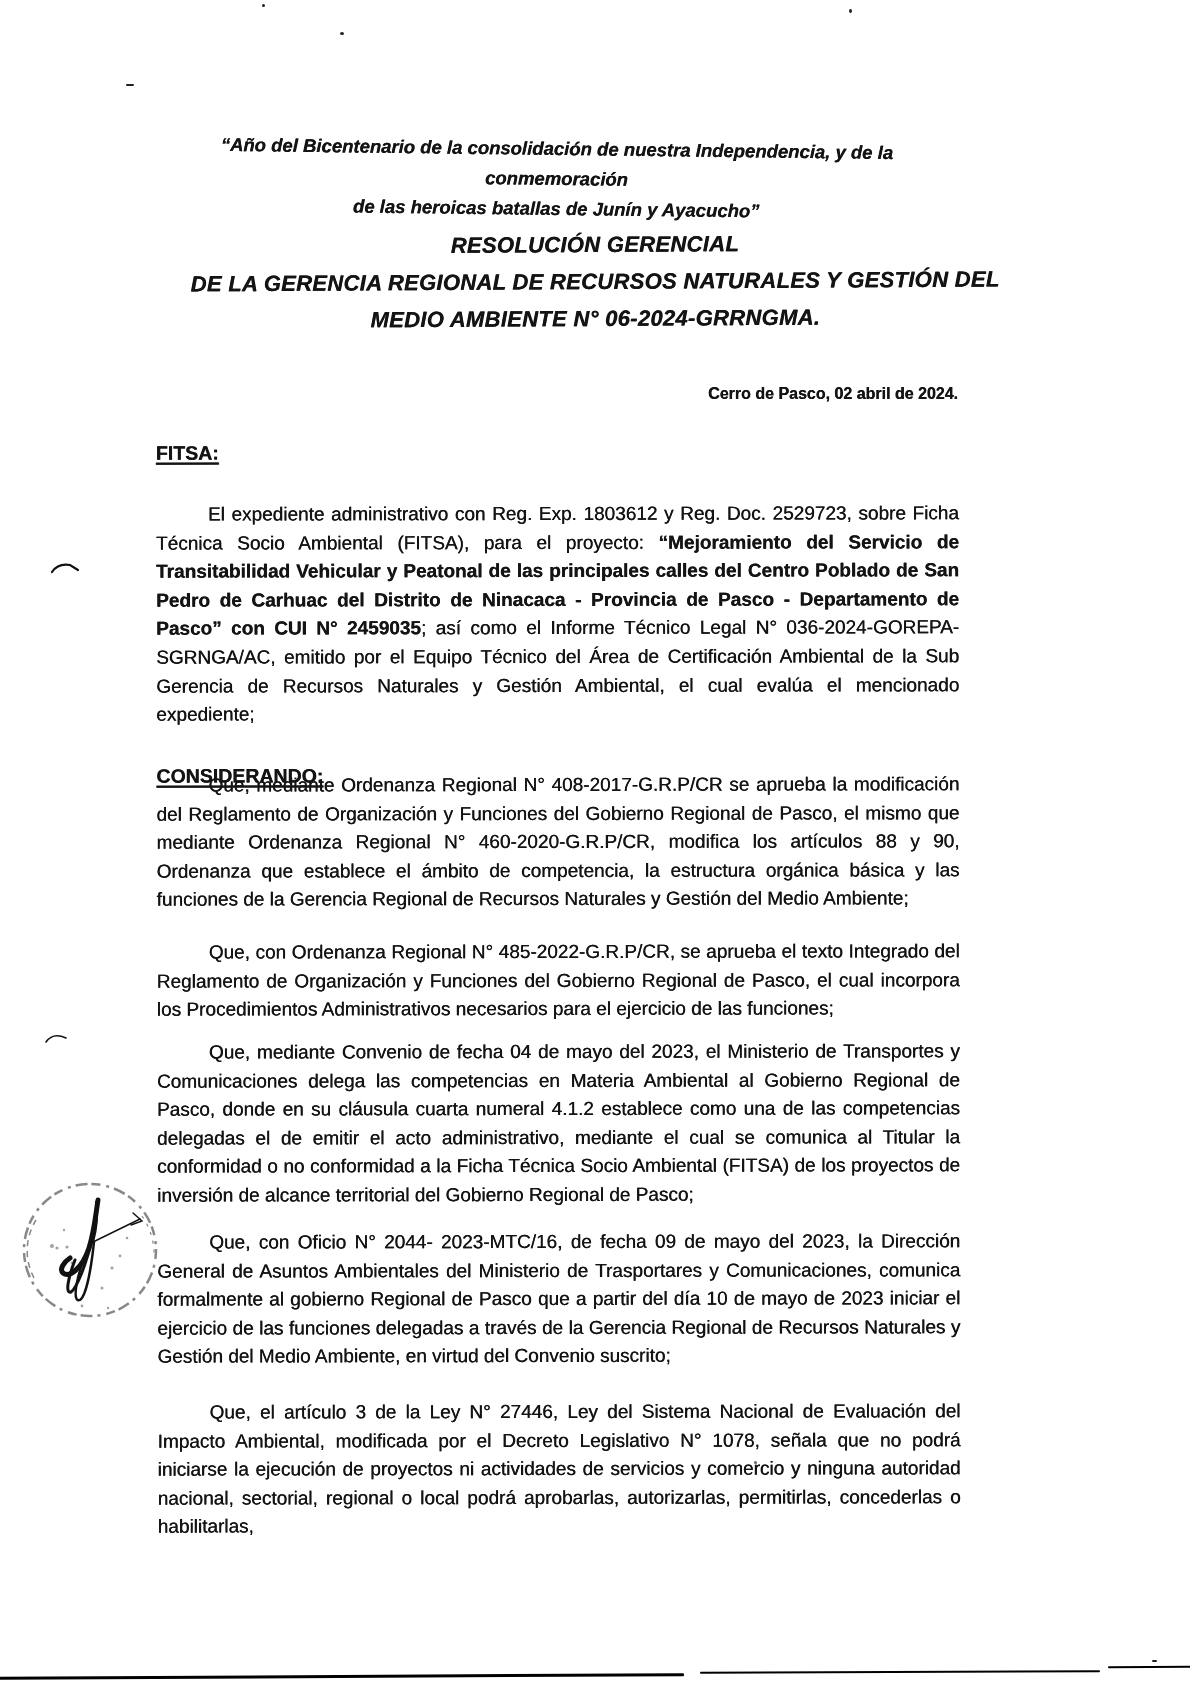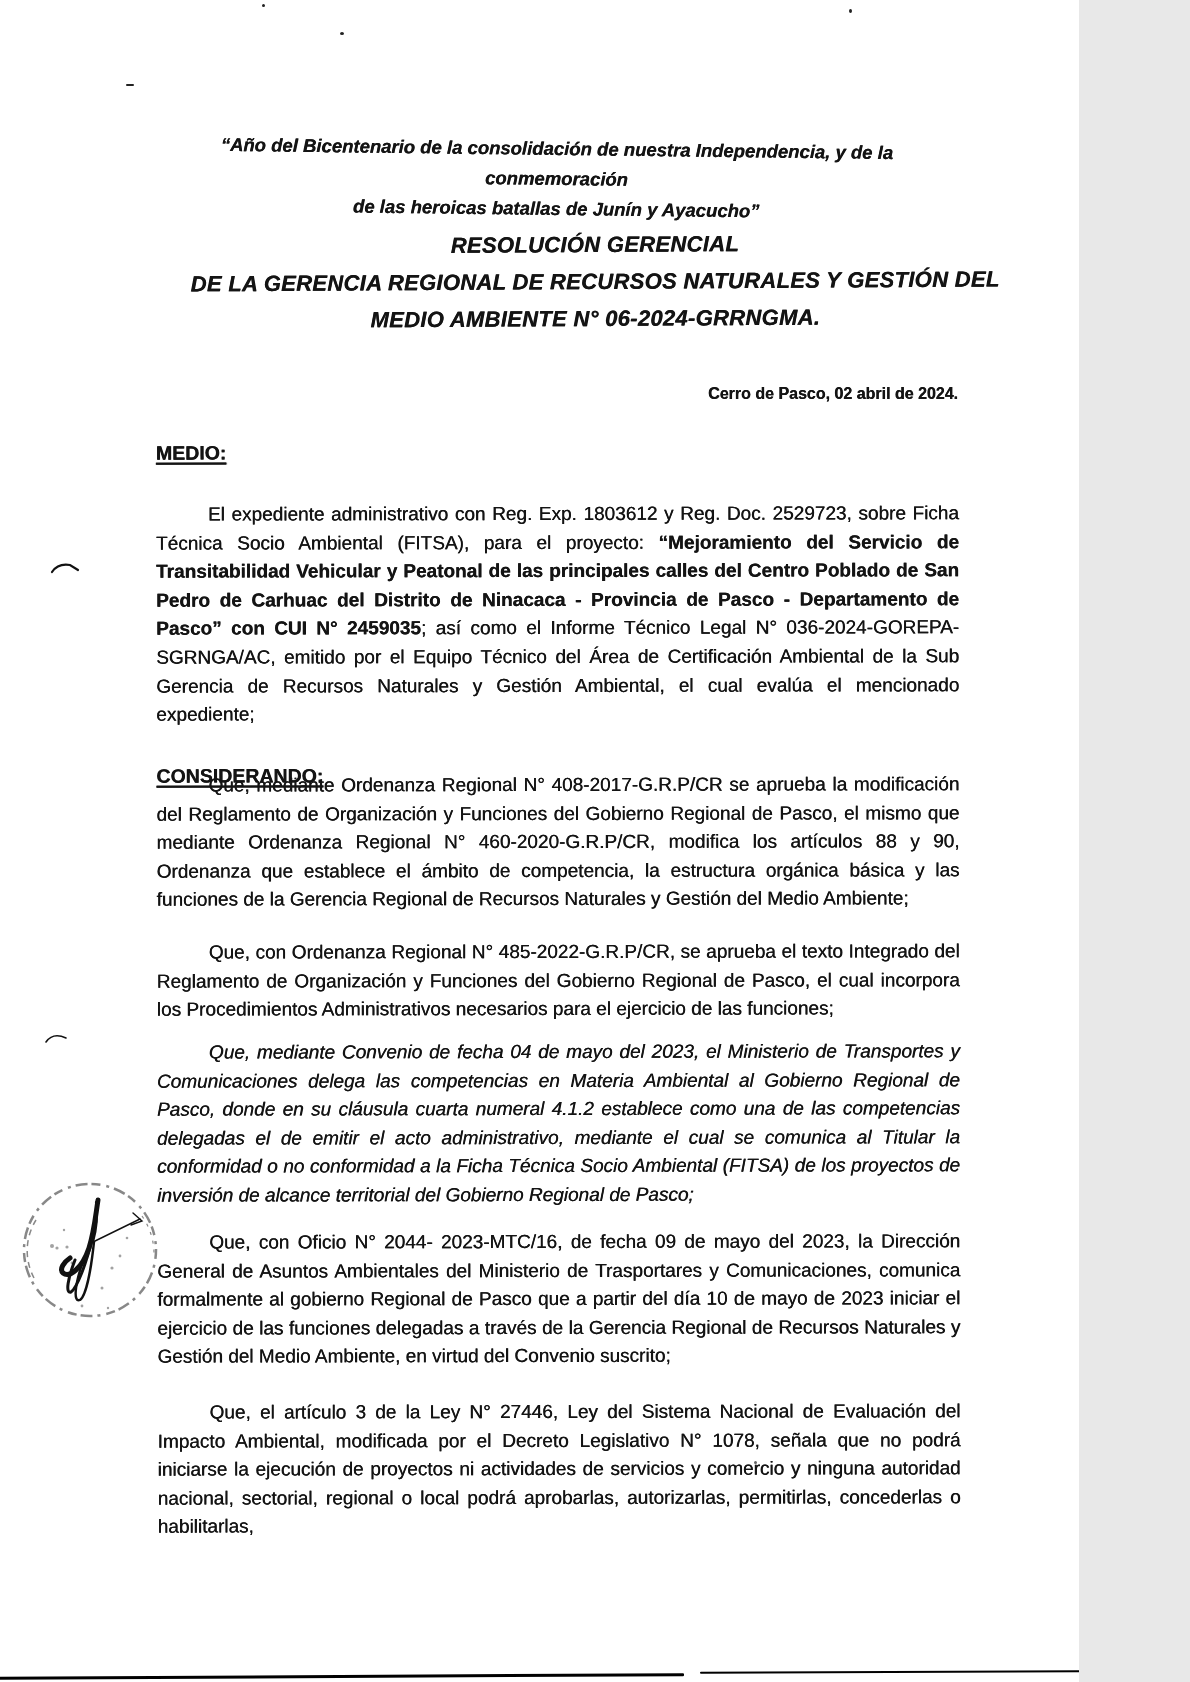--- a/index.html
+++ b/index.html
@@ -1,18 +1,18 @@
 <!DOCTYPE html>
 <html lang="es"><head>
 <meta charset="utf-8">
 <style>
   html,body{margin:0;padding:0;background:#e8e8e8;}
   .page{
     position:relative;
-    width:1079px;height:1682px;
+    width:1190px;height:1682px;
     background:#ffffff;
     overflow:hidden;
     font-family:"Liberation Sans", sans-serif;
     color:#141414;
   }
   
   .quote{
     position:absolute;left:155px;top:134px;width:803px;
     text-align:center;
     font-style:italic;font-weight:700;
@@ -57,21 +57,21 @@
     text-align:justify;
     text-indent:52px;
   }
   .seg-b{font-weight:700;}
   
   #lbl-visto{top:438px;}
   #p-visto{top:500px;}
   #lbl-cons{top:761px;}
   #p-c1{top:771px;}
   #p-c2{top:938px;}
-  #p-c3{top:1038px;font-style:italic;}
+  #p-c3{top:1038px;}
   #p-c4{top:1228px;}
   #p-c5{top:1398px;}
   
   .seal{position:absolute;left:12px;top:1168px;}
   
   .tilde1{position:absolute;left:50px;top:560px;}
   .tilde2{position:absolute;left:44px;top:1030px;}
   
   .edge{position:absolute;background:#000;border-radius:1px;}
   .edge1{left:-6px;top:1675px;width:690px;height:3px;transform:rotate(-0.3deg);}
@@ -98,21 +98,21 @@
 
   <div class="title">
     <div>RESOLUCIÓN GERENCIAL</div>
     <div>DE LA GERENCIA REGIONAL DE RECURSOS NATURALES Y GESTIÓN DEL</div>
     <div>MEDIO AMBIENTE N° 06-2024-GRRNGMA.</div>
   </div>
 
   <div class="dateline">Cerro de Pasco, 02 abril de 2024.</div>
 
   <div class="bodycol">
-    <div class="sect-label" id="lbl-visto">MEDIO:</div>
+    <div class="sect-label" id="lbl-visto">FITSA:</div>
     <p class="para" id="p-visto"><span>El expediente administrativo con Reg. Exp. 1803612 y Reg. Doc. 2529723, sobre Ficha Técnica Socio Ambiental (FITSA), para el proyecto: </span><span class="seg-b">“Mejoramiento del Servicio de Transitabilidad Vehicular y Peatonal de las principales calles del Centro Poblado de San Pedro de Carhuac del Distrito de Ninacaca - Provincia de Pasco - Departamento de Pasco” con CUI N° 2459035</span><span>; así como el Informe Técnico Legal N° 036-2024-GOREPA-SGRNGA/AC, emitido por el Equipo Técnico del Área de Certificación Ambiental de la Sub Gerencia de Recursos Naturales y Gestión Ambiental, el cual evalúa el mencionado expediente;</span></p>
 
     <div class="sect-label" id="lbl-cons">CONSIDERANDO:</div>
     <p class="para" id="p-c1"><span>Que, mediante Ordenanza Regional N° 408-2017-G.R.P/CR se aprueba la modificación del Reglamento de Organización y Funciones del Gobierno Regional de Pasco, el mismo que mediante Ordenanza Regional N° 460-2020-G.R.P/CR, modifica los artículos 88 y 90, Ordenanza que establece el ámbito de competencia, la estructura orgánica básica y las funciones de la Gerencia Regional de Recursos Naturales y Gestión del Medio Ambiente;</span></p>
     <p class="para" id="p-c2"><span>Que, con Ordenanza Regional N° 485-2022-G.R.P/CR, se aprueba el texto Integrado del Reglamento de Organización y Funciones del Gobierno Regional de Pasco, el cual incorpora los Procedimientos Administrativos necesarios para el ejercicio de las funciones;</span></p>
     <p class="para" id="p-c3"><span>Que, mediante Convenio de fecha 04 de mayo del 2023, el Ministerio de Transportes y Comunicaciones delega las competencias en Materia Ambiental al Gobierno Regional de Pasco, donde en su cláusula cuarta numeral 4.1.2 establece como una de las competencias delegadas el de emitir el acto administrativo, mediante el cual se comunica al Titular la conformidad o no conformidad a la Ficha Técnica Socio Ambiental (FITSA) de los proyectos de inversión de alcance territorial del Gobierno Regional de Pasco;</span></p>
     <p class="para" id="p-c4"><span>Que, con Oficio N° 2044- 2023-MTC/16, de fecha 09 de mayo del 2023, la Dirección General de Asuntos Ambientales del Ministerio de Trasportares y Comunicaciones, comunica formalmente al gobierno Regional de Pasco que a partir del día 10 de mayo de 2023 iniciar el ejercicio de las funciones delegadas a través de la Gerencia Regional de Recursos Naturales y Gestión del Medio Ambiente, en virtud del Convenio suscrito;</span></p>
     <p class="para" id="p-c5"><span>Que, el artículo 3 de la Ley N° 27446, Ley del Sistema Nacional de Evaluación del Impacto Ambiental, modificada por el Decreto Legislativo N° 1078, señala que no podrá iniciarse la ejecución de proyectos ni actividades de servicios y comercio y ninguna autoridad nacional, sectorial, regional o local podrá aprobarlas, autorizarlas, permitirlas, concederlas o habilitarlas,</span></p>
   </div>
 

